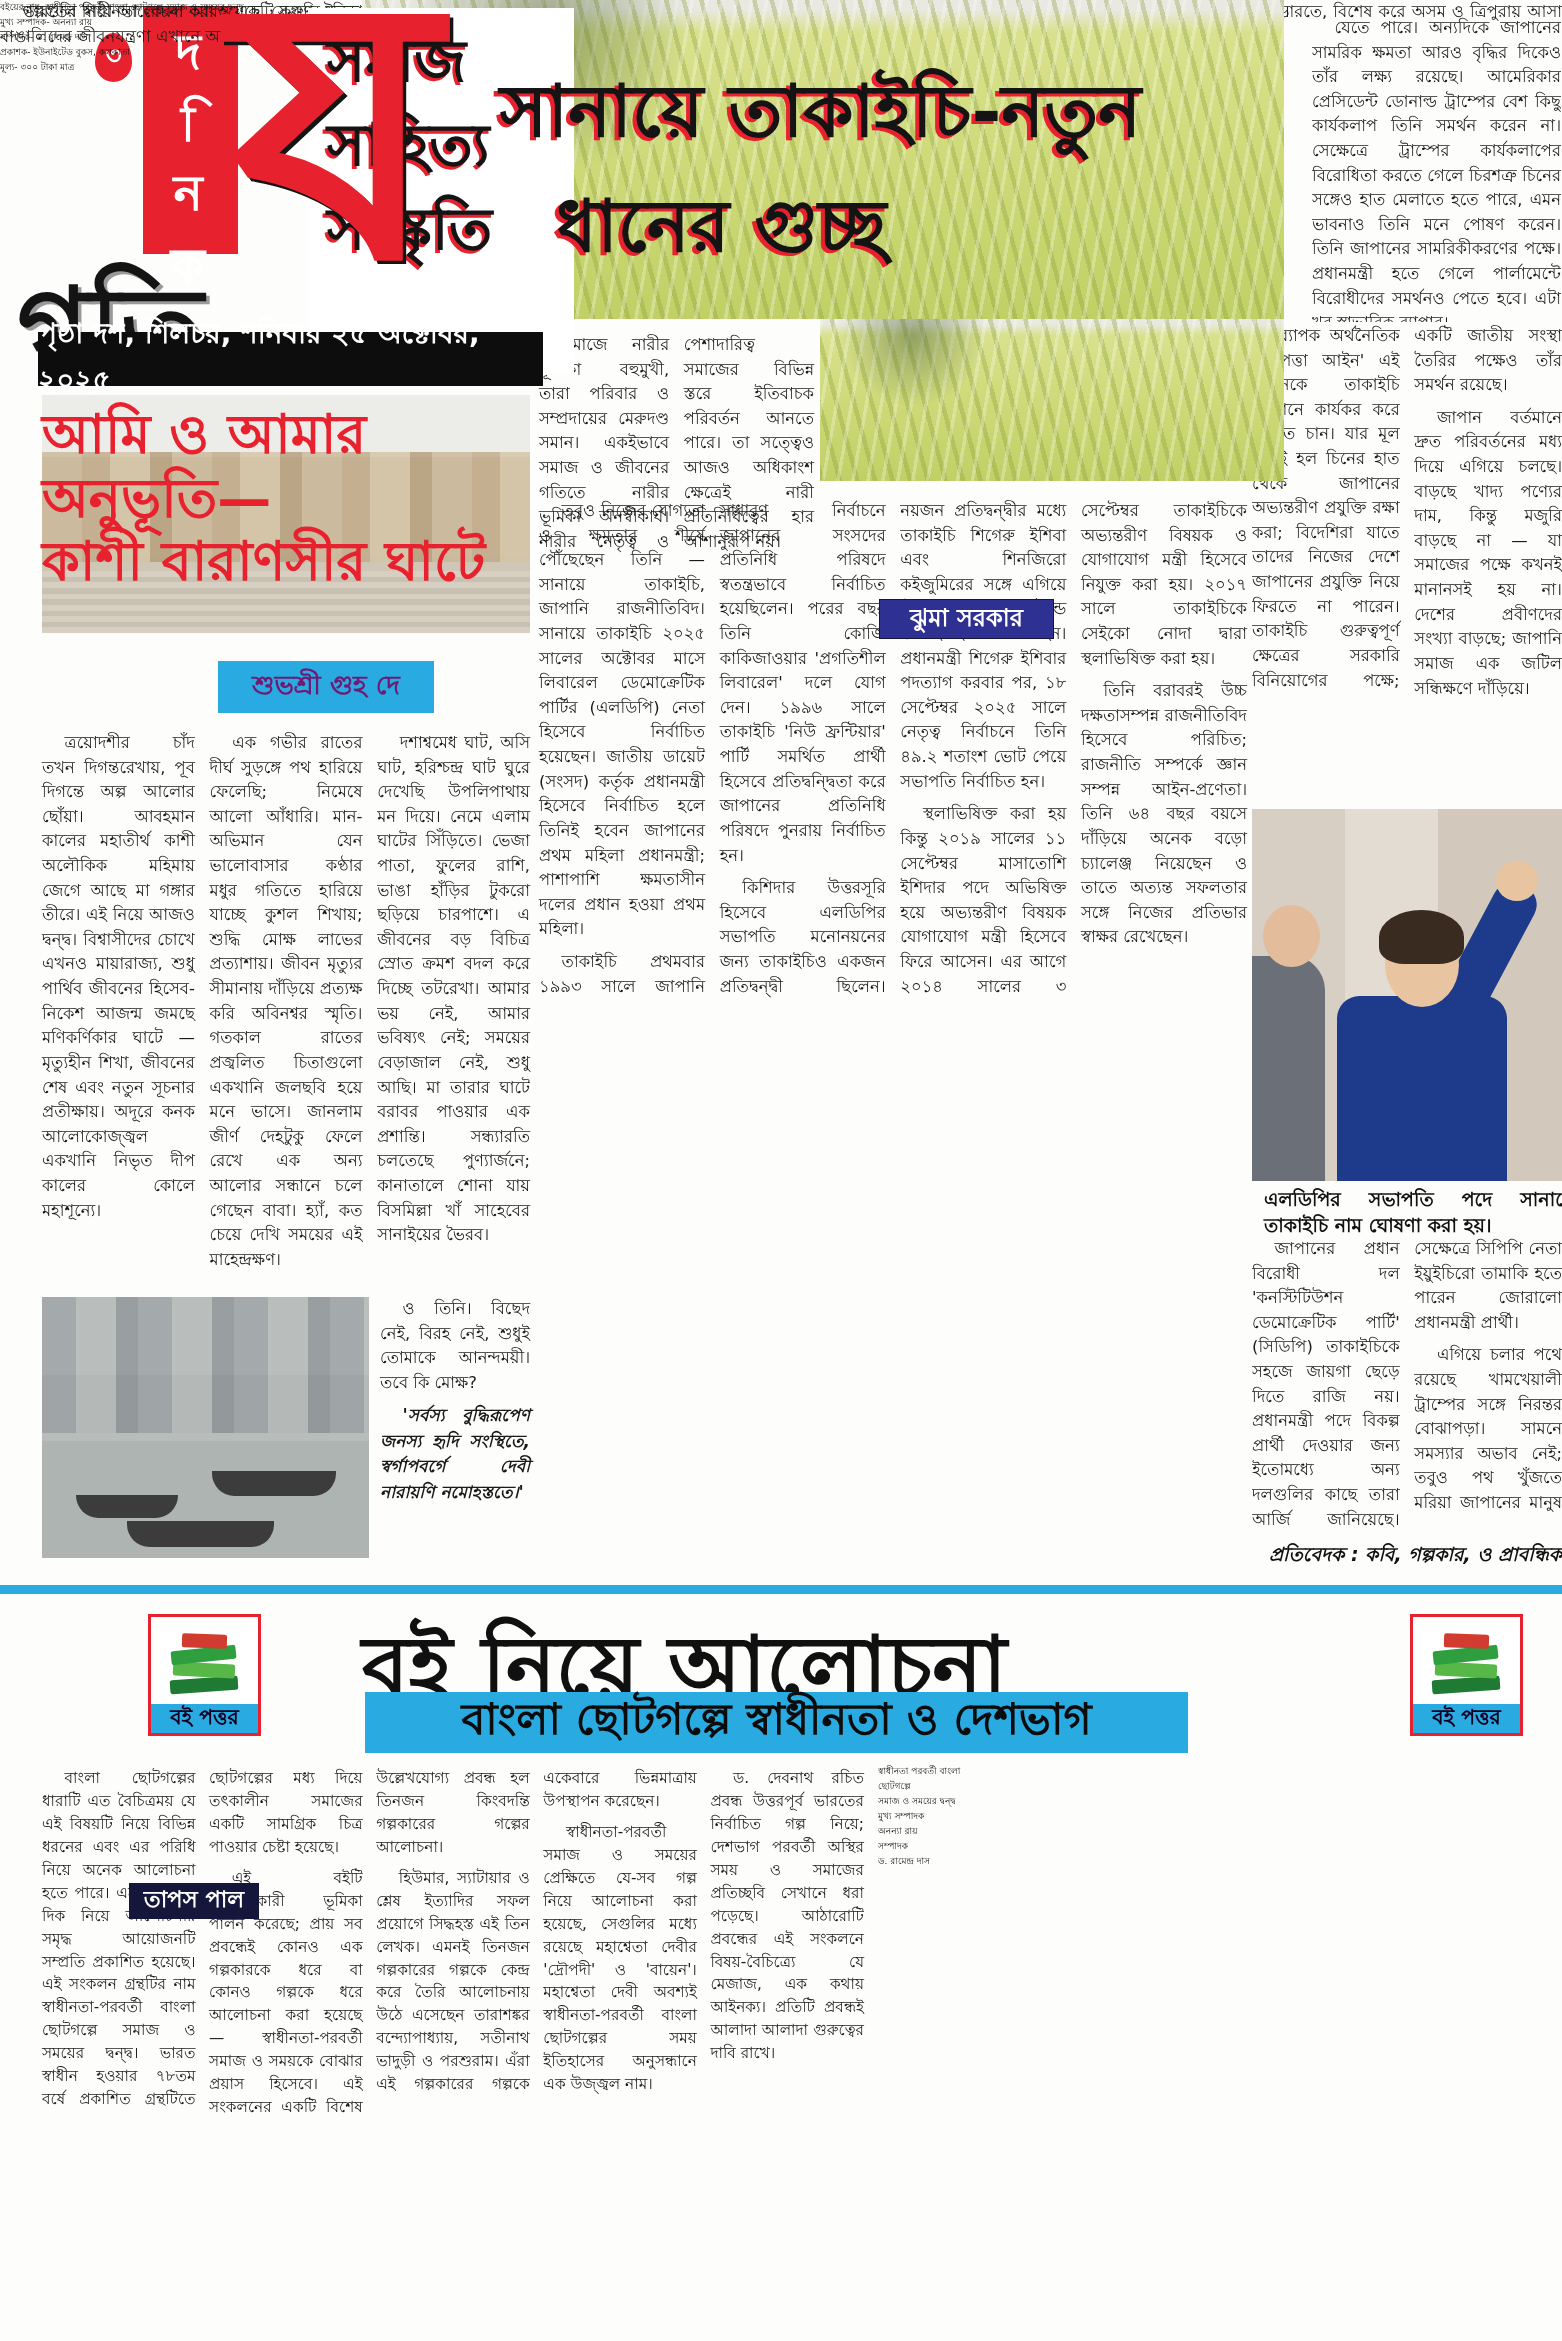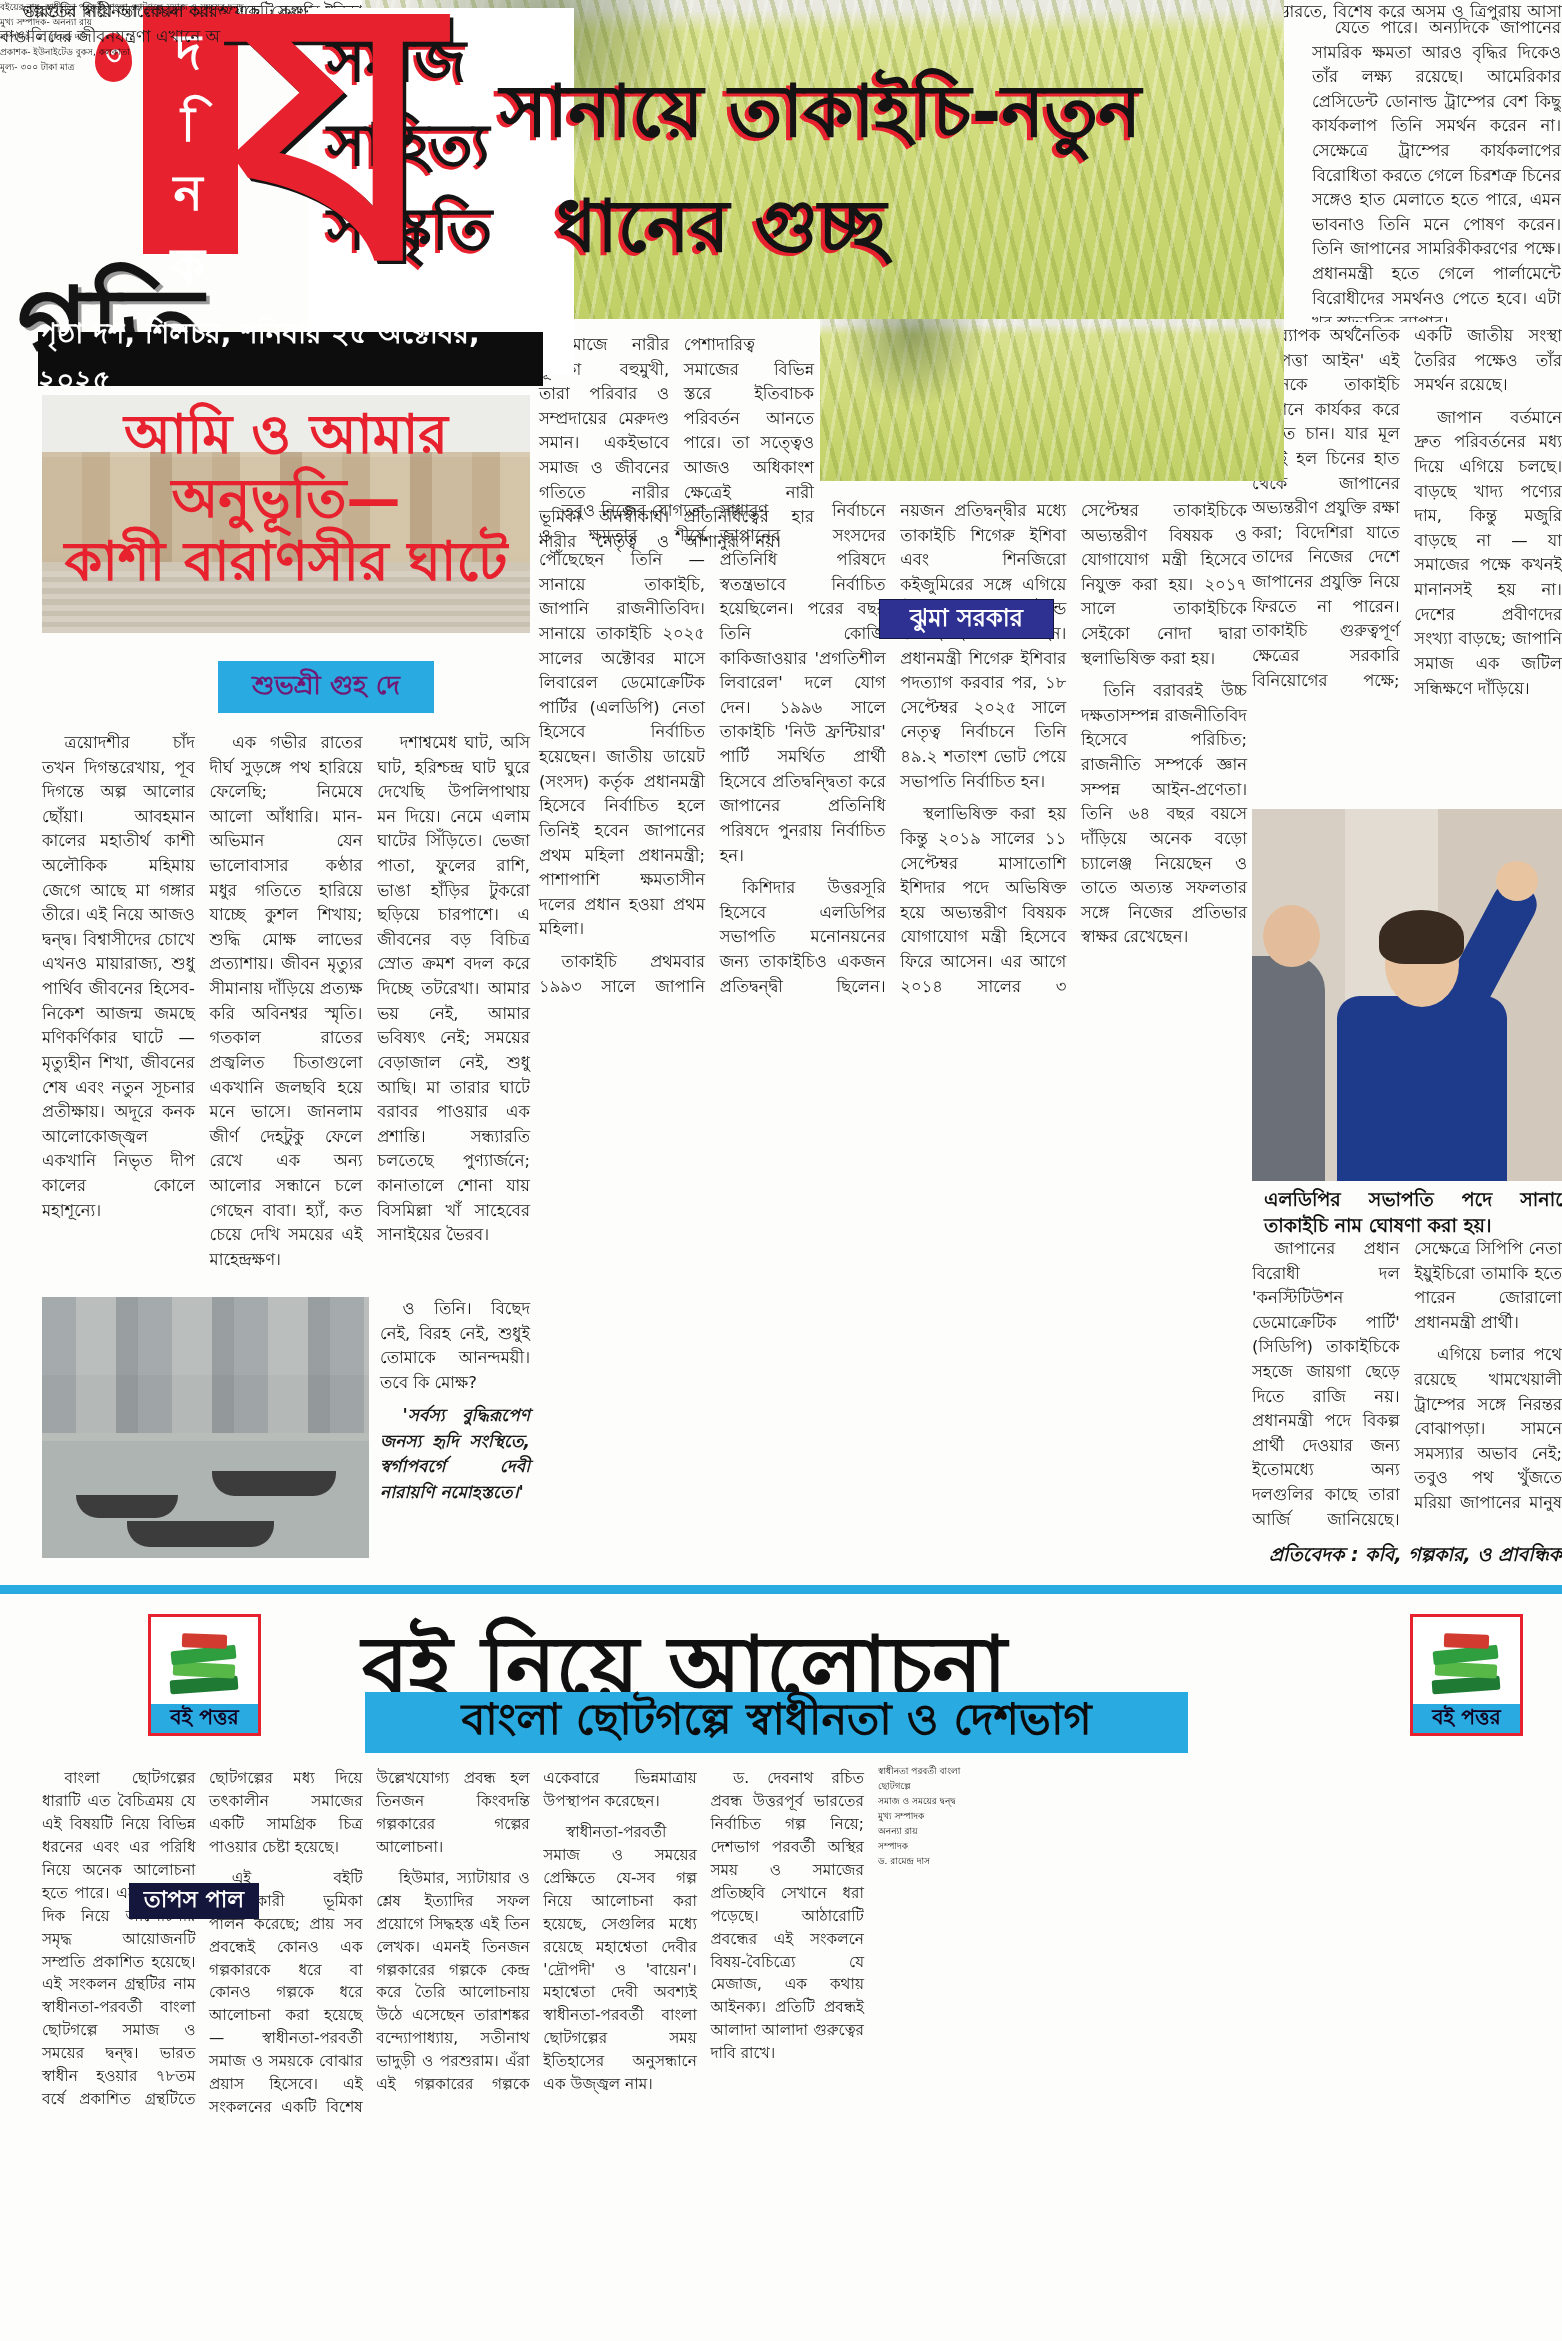--- a/index.html
+++ b/index.html
@@ -46,21 +46,21 @@
   .mh2{left:396px;top:187px;width:651px;font-size:72px;}
 
   
   .ghat-photo{left:42px;top:395px;width:488px;height:238px;overflow:hidden;background:
      linear-gradient(#ecece8 0 26%,#d9cdb9 26% 68%,#cfc6b6 68% 100%);}
   .ghat-buildings{position:absolute;left:0;top:24%;width:100%;height:46%;background:
      repeating-linear-gradient(90deg,#c9b697 0 40px,#bfa987 40px 68px,#d4c3a4 68px 108px,#b39b79 108px 130px);
      opacity:.8;}
   .ghat-water{position:absolute;left:0;bottom:0;width:100%;height:26%;background:
      repeating-linear-gradient(180deg,#d7d0c2 0 5.7px,#c8c0b0 5.7px 11.3px);}
-  .lead-headline{left:42px;top:403px;width:488px;z-index:5;text-align:center;color:#e8212e;
+  .lead-headline{left:42px;top:403px;width:488px;z-index:5;color:#e8212e;
     font-weight:bold;line-height:1.18;}
   .lead-headline .l1,.lead-headline .l2{font-size:54px;}
   .lead-headline .l3{font-size:54px;}
   .lead-byline{left:218px;top:661px;width:216px;height:52px;background:#29abe2;
     display:flex;align-items:center;justify-content:center;font-size:26px;font-weight:bold;color:#701a75;}
   .lead-cols{left:42px;top:731px;width:488px;}
   .river-photo{left:42px;top:1297px;width:327px;height:261px;overflow:hidden;background:
      linear-gradient(#dfe3e2 0 30%,#b9bdb9 30% 55%,#aeb4b2 55% 100%);}
   .river-bldg{position:absolute;left:0;top:0;width:100%;height:52%;background:
      repeating-linear-gradient(90deg,#9aa0a2 0 34px,#b3b8b6 34px 74px,#8c9294 74px 96px);opacity:.85;}

